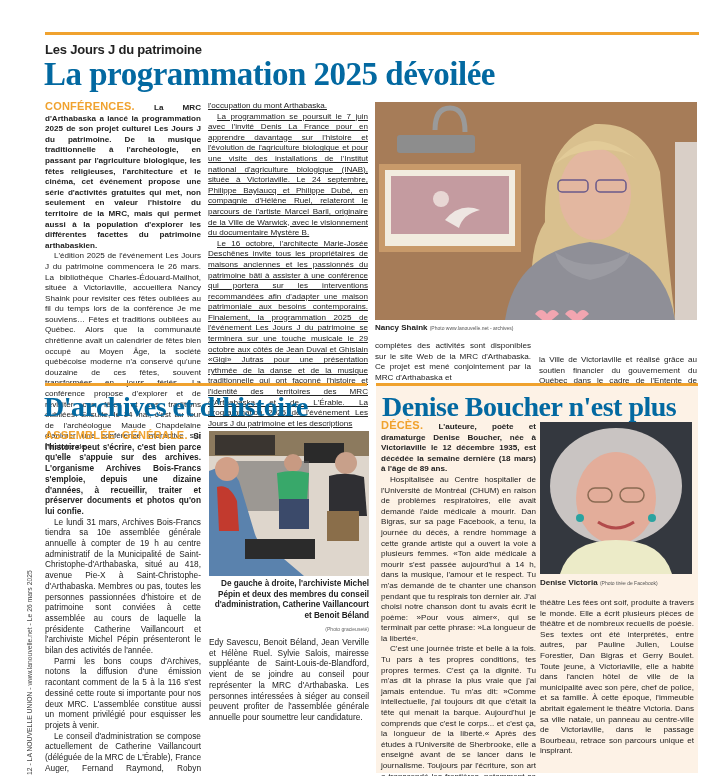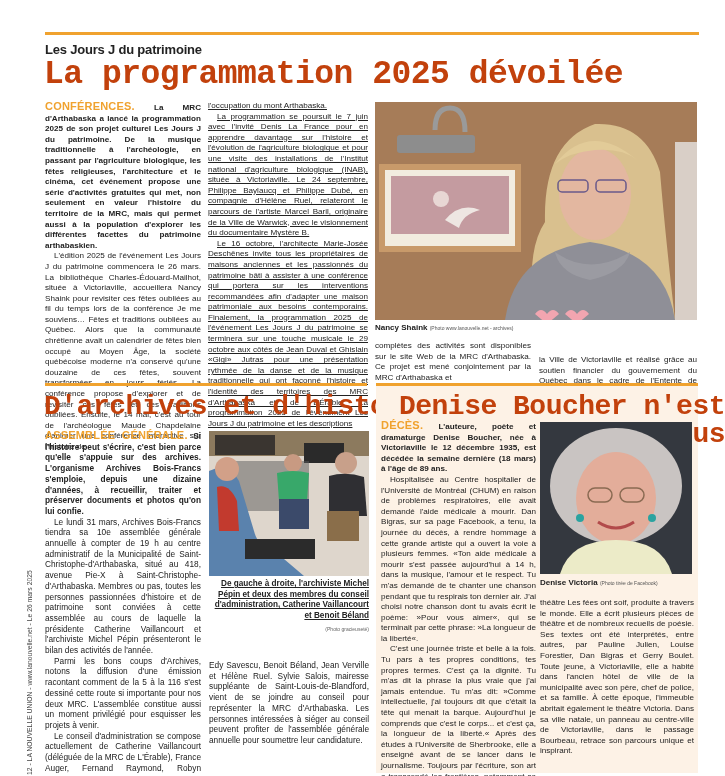--- a/index.html
+++ b/index.html
@@ -1,21 +1,21 @@
 <!DOCTYPE html>
 <html><head>
 <meta charset="utf-8">
 <style>
   * { box-sizing: border-box; margin: 0; padding: 0; }
   html, body { width: 725px; height: 776px; background: #ffffff; overflow: hidden; }
   body { position: relative; font-family: "Liberation Sans", sans-serif; color: #1a1a1a; }
 
   .rule { position: absolute; height: 3px; background: #f0a22e; }
   .kicker { position: absolute; left: 45px; top: 42px; font-size: 13px; font-weight: bold; color: #222; letter-spacing: -0.2px; }
-  .headline { position: absolute; font-weight: bold; color: #c2410c; letter-spacing: -0.5px; line-height: 1; font-family: Liberation Mono, monospace; }
+  .headline { position: absolute; font-weight: bold; color: #0369a1; letter-spacing: -0.5px; line-height: 1; font-family: Liberation Serif, serif; }
   .h1 { left: 44px; top: 58px; font-size: 33px; }
   .h2 { left: 44px; top: 393px; font-size: 28px; }
   .h3 { left: 382px; top: 393px; font-size: 28px; text-align: right; }
 
   .col { position: absolute; font-size: 8.1px; line-height: 10.6px; text-align: justify; hyphens: manual; color: #222; }
   .col p { text-indent: 9px; }
   .col p.lead { text-indent: 0; font-weight: bold; }
   .col .tag { color: #f0a22e; font-weight: bold; font-size: 11px; letter-spacing: 0.2px; }
 
   .photo { position: absolute; overflow: hidden; }
@@ -100,24 +100,24 @@
     <circle cx="18" cy="38" r="12" fill="#d2a088"></circle>
     <rect x="36" y="108" width="70" height="20" fill="#2b2b2b"></rect>
     <circle cx="84" cy="32" r="9" fill="#c89a82"></circle>
     <path d="M68 42 Q84 38 100 42 L98 70 L70 70 Z" fill="#38a86a"></path>
     <rect x="70" y="68" width="30" height="30" fill="#3b4a6a"></rect>
     <circle cx="137" cy="32" r="11" fill="#c8a08a"></circle>
     <path d="M120 45 Q137 40 155 46 L158 85 L120 85 Z" fill="#2f2f33"></path>
     <rect x="118" y="80" width="32" height="30" fill="#8a6e4a"></rect>
   </svg>
 </div>
-<div class="caption2" style="left:209px; top:579px; width:160px;text-decoration:underline;">De gauche à droite, l'archiviste Michel Pépin et deux des membres du conseil d'administration, Catherine Vaillancourt et Benoit Béland</div>
+<div class="caption2" style="left:209px; top:579px; width:160px;">De gauche à droite, l'archiviste Michel Pépin et deux des membres du conseil d'administration, Catherine Vaillancourt et Benoit Béland</div>
 <div class="credit" style="left:209px; top:626px; width:160px;">(Photo gracieuseté)</div>
 
-<div class="col" style="left:209px; top:660px; width:160px; font-size:8.3px; line-height:10.7px;">
+<div class="col" style="left:209px; top:637px; width:160px; font-size:8.3px; line-height:10.7px;">
   <p style="text-indent:0">Edy Savescu, Benoit Béland, Jean Verville et Hélène Ruel. Sylvie Salois, mairesse suppléante de Saint-Louis-de-Blandford, vient de se joindre au conseil pour représenter la MRC d'Arthabaska. Les personnes intéressées à siéger au conseil peuvent profiter de l'assemblée générale annuelle pour soumettre leur candidature.</p>
 </div>
 
 <div class="box"></div>
 <div class="rule" style="left:376px; top:383px; width:322px;"></div>
 <div class="headline h3">Denise Boucher n'est plus</div>
 
 <div class="col" style="left:381px; top:420px; width:155px;">
   <p class="lead"><span class="tag">DÉCÈS.</span> <span>L'auteure, poète et dramaturge Denise Boucher, née à Victoriaville le 12 décembre 1935, est décédée la semaine dernière (18 mars) à l'âge de 89 ans.</span></p>
   <p>Hospitalisée au Centre hospitalier de l'Université de Montréal (CHUM) en raison de problèmes respiratoires, elle avait demandé l'aide médicale à mourir. Dan Bigras, sur sa page Facebook, a tenu, la journée du décès, à rendre hommage à cette grande artiste qui a ouvert la voie à plusieurs femmes. «Ton aide médicale à mourir s'est passée aujourd'hui à 14 h, dans la musique, l'amour et le respect. Tu m'as demandé de te chanter une chanson pendant que tu respirais ton dernier air. J'ai choisi notre chanson dont tu avais écrit le poème: »Pour vous aimer«, qui se terminait par cette phrase: »La longueur de la liberté«.</p>

